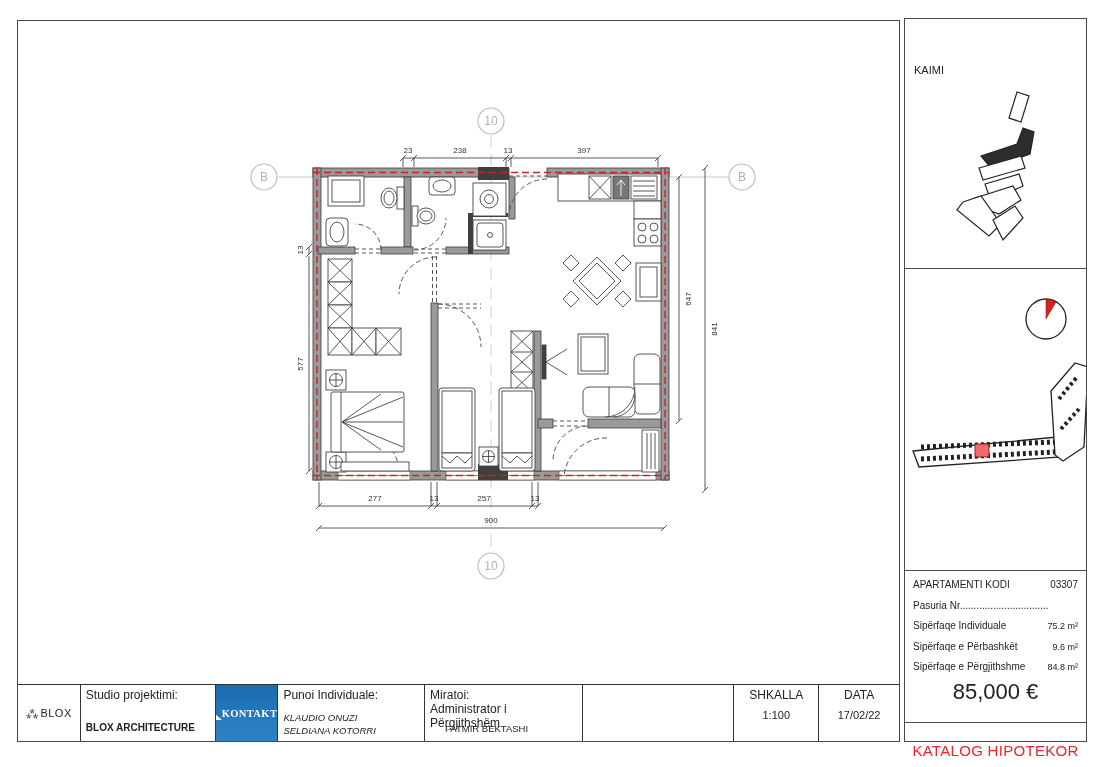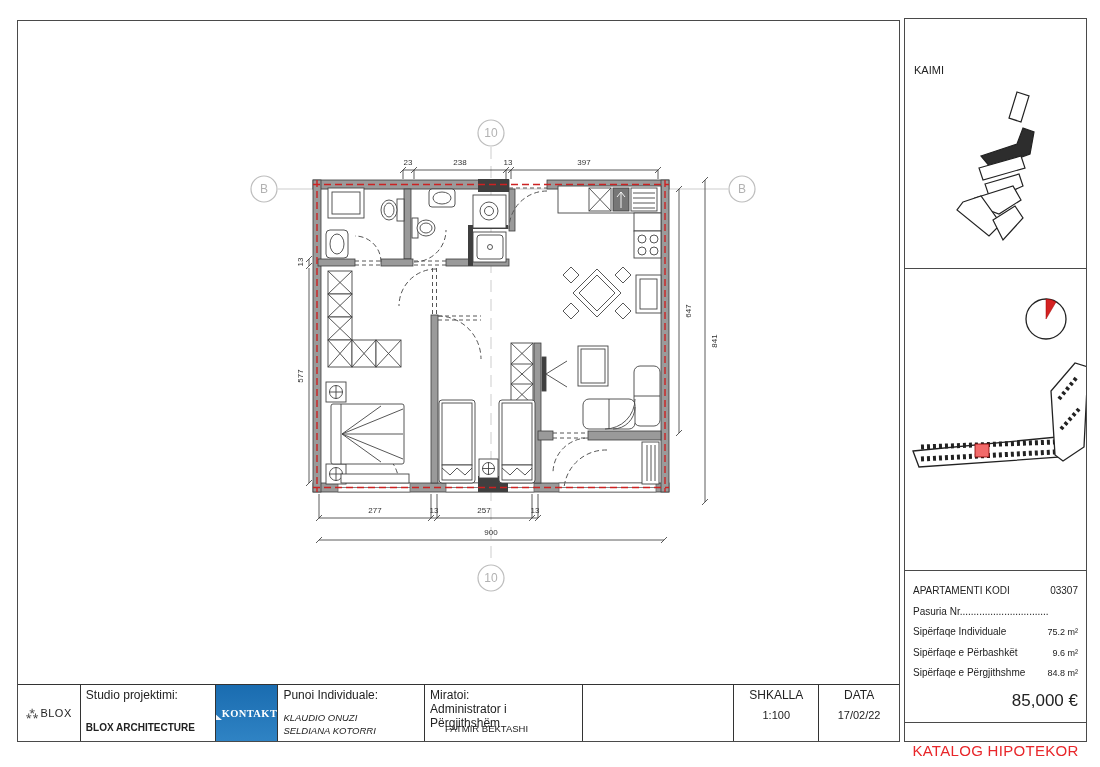--- a/index.html
+++ b/index.html
@@ -1,21 +1,21 @@
 <!DOCTYPE html>
 <html style="--red-accent: #e8262a; --kontakt-blue: #1a6cb0;"><head>
 <meta charset="utf-8">
 <style>
   html,body{margin:0;padding:0;background:#fff;}
   .page{position:relative;width:1100px;height:767px;background:#fff;
         font-family:"Liberation Sans",sans-serif;color:#222;overflow:hidden;}
   .frame{position:absolute;border:1px solid #4a4a4a;background:#fff;}
   
   .main-frame{left:17px;top:20px;width:881px;height:720px;}
-  .plan-wrap{position:absolute;left:0;top:12px;width:881px;height:663px;}
+  .plan-wrap{position:absolute;left:0;top:0;width:881px;height:663px;}
   
   .titleblock{position:absolute;left:0;bottom:0;width:881px;height:56px;
               border-top:1px solid #333;display:flex;}
   .tb-cell{position:relative;border-right:1px solid #333;box-sizing:border-box;
            padding:3px 5px;font-size:8.5px;}
   .tb-cell:last-child{border-right:none;}
   .tb-label{font-size:12px;color:#222;}
   .tb-value{position:absolute;left:5px;bottom:8px;font-size:10px;}
   .bold{font-weight:bold;}
   .cell-blox{width:63px;display:flex;align-items:center;justify-content:center;padding:0;}
@@ -37,27 +37,27 @@
   .cell-shkalla{width:85px;text-align:center;}
   .cell-data{width:80px;text-align:center;}
   .tb-center-val{position:absolute;left:0;right:0;bottom:20px;font-size:11px;}
   .names{margin-top:10px;font-size:9.5px;line-height:1.35;font-style:italic;}
   .miratoi-name{position:absolute;left:20px;bottom:7px;font-size:9.5px;}
   
   .right-panel{left:904px;top:18px;width:181px;height:722px;}
   .rp-section{position:relative;box-sizing:border-box;}
   .rp-kaimi{height:212px;margin-top:37px;}
   .rp-mid{height:302px;border-top:1px solid #4a4a4a;}
-  .rp-info{height:152px;border-top:1px solid #4a4a4a;padding:10px 8px 0 8px;box-sizing:border-box;}
+  .rp-info{height:152px;border-top:1px solid #4a4a4a;padding:4px 8px 0 8px;box-sizing:border-box;}
   .rp-catalog{height:56px;border-top:1px solid #4a4a4a;display:flex;align-items:center;justify-content:center;}
   .kaimi-label{position:absolute;left:9px;top:8px;font-size:11px;}
   .info-row{display:flex;justify-content:space-between;font-size:10px;line-height:20.5px;}
   .info-row .v{font-size:9px;}
   .apt-code{font-size:10px;}
-  .price{text-align:right;font-size:17px;margin-top:7px;}
+  .price{text-align:center;font-size:22px;margin-top:1px;}
   .catalog-text{color:var(--red-accent);font-size:15px;letter-spacing:.3px;}
   svg text{font-family:"Liberation Sans",sans-serif;}
   .dimtxt{font-size:8px;fill:#333;}
   .bubtxt{font-size:12px;fill:#b2b2b2;}
 </style>
 </head>
 <body>
 
 <div class="page">
 

